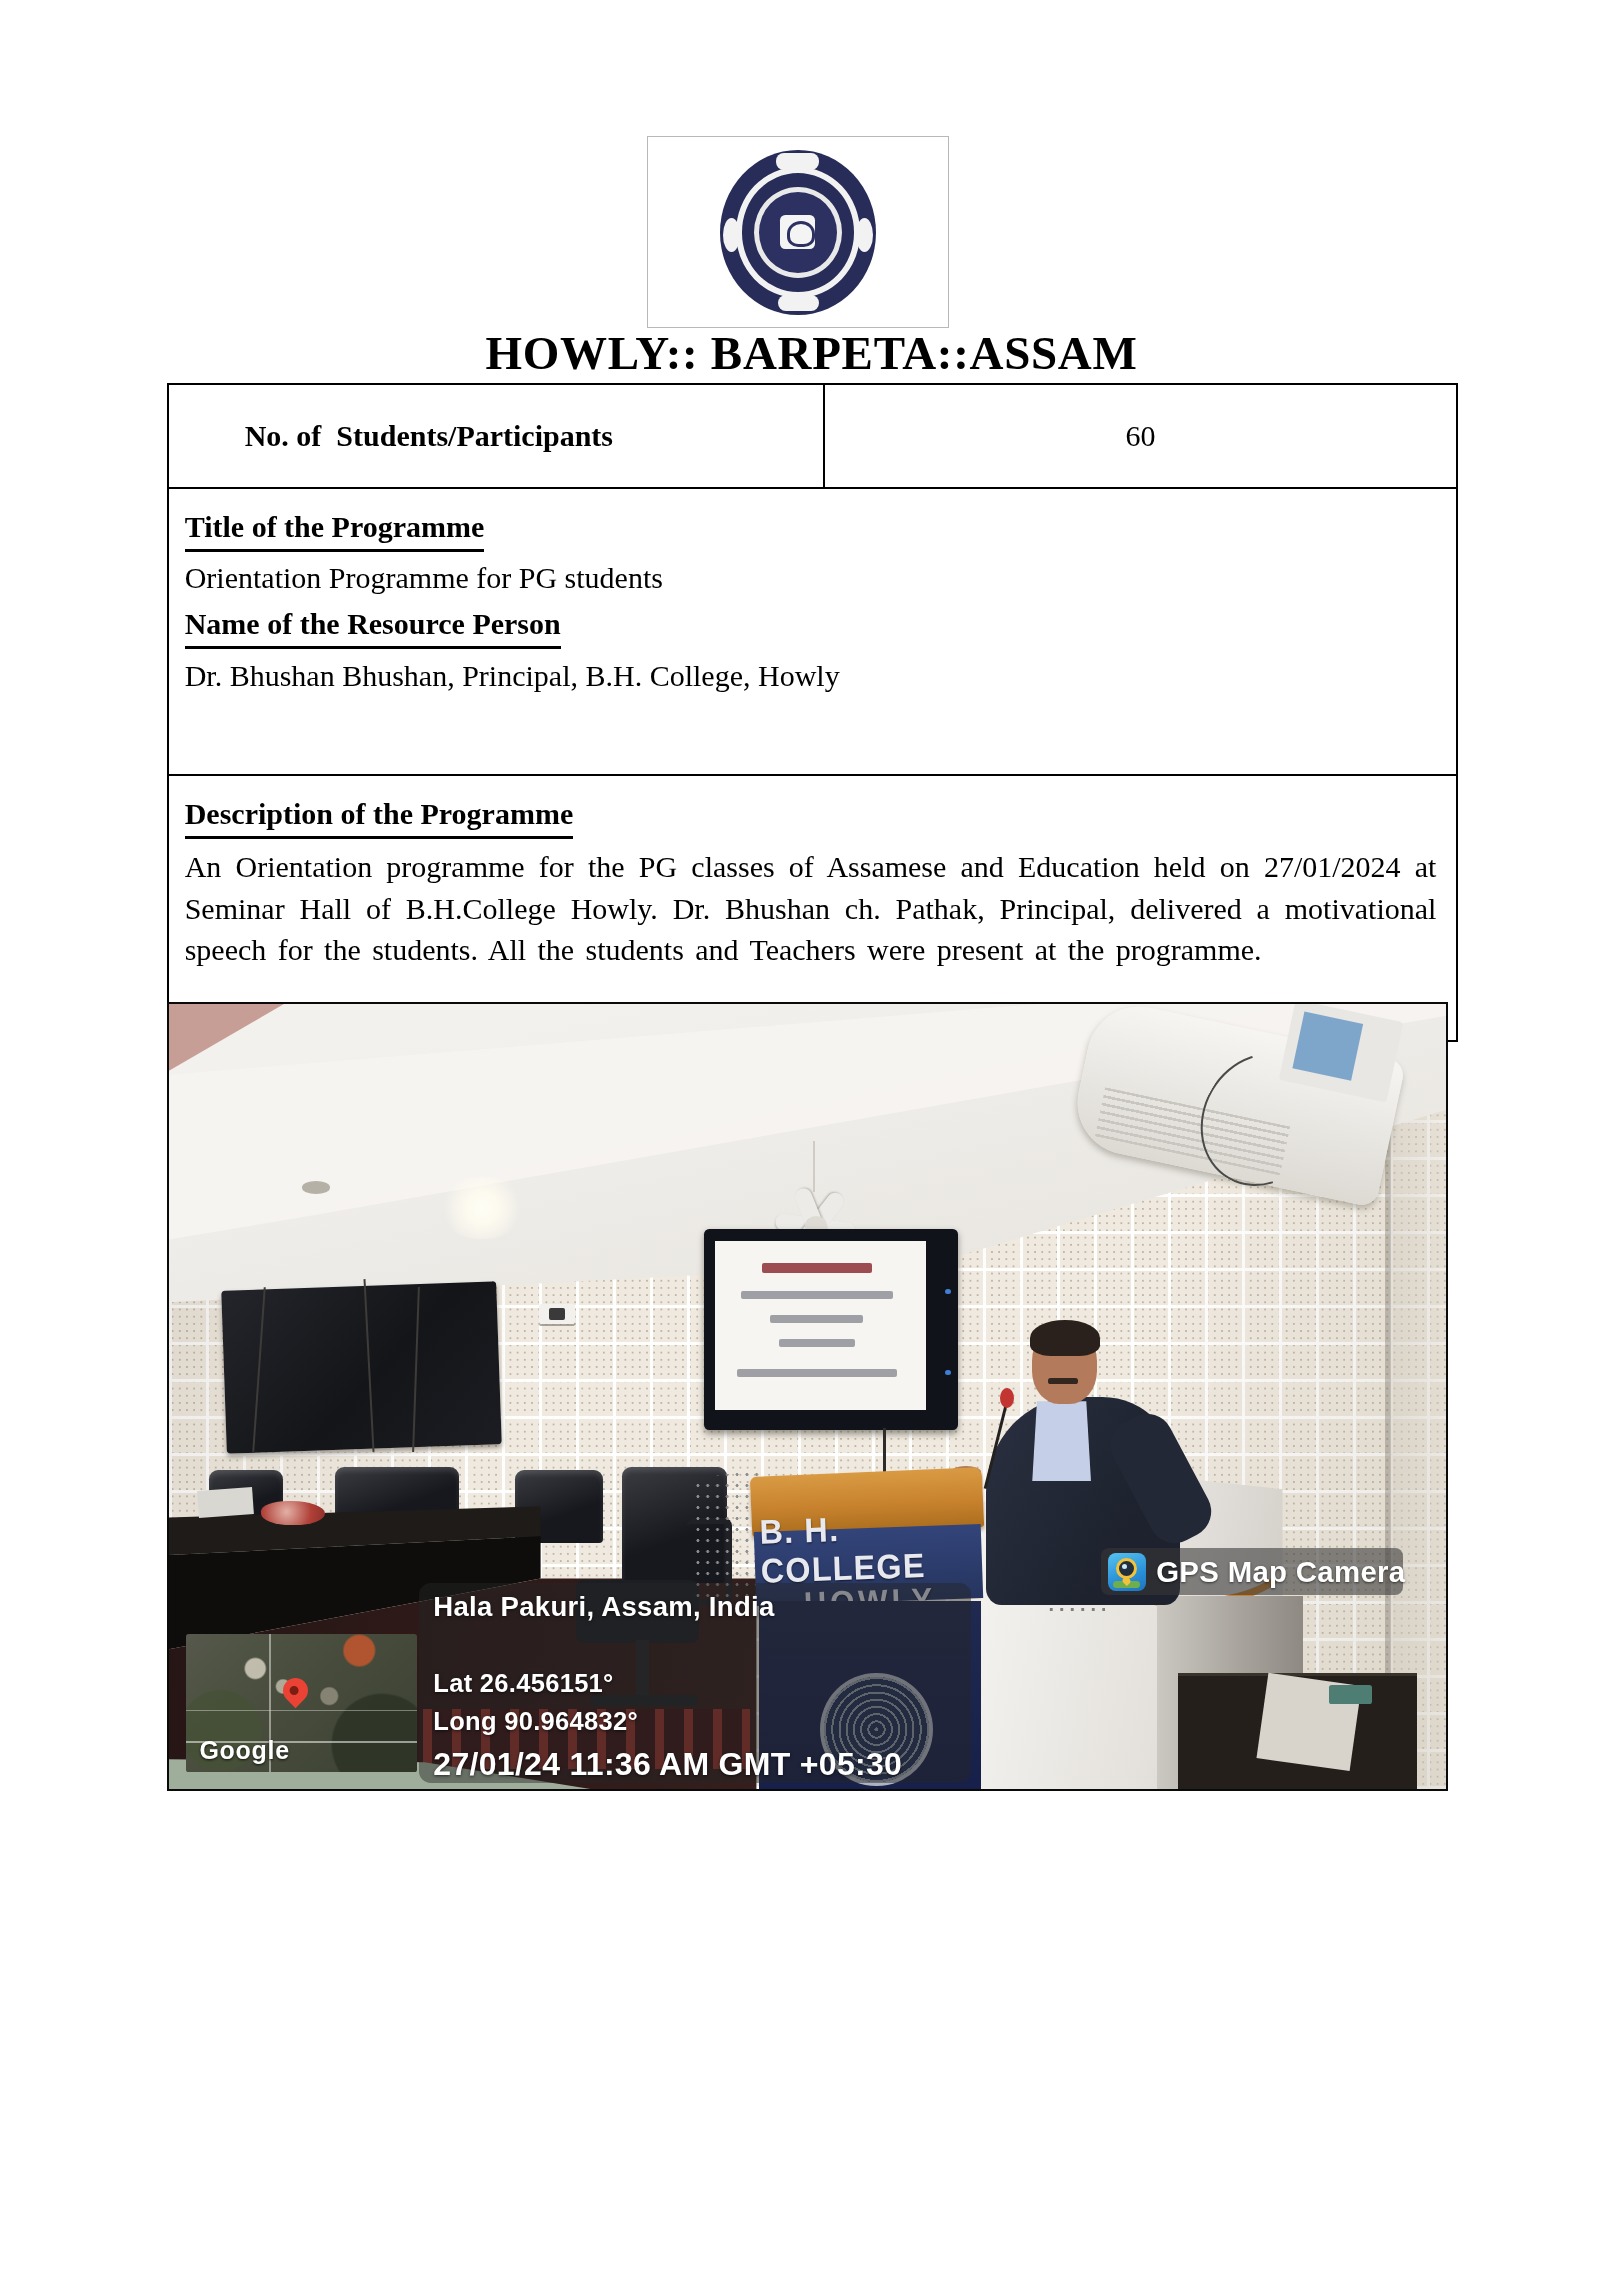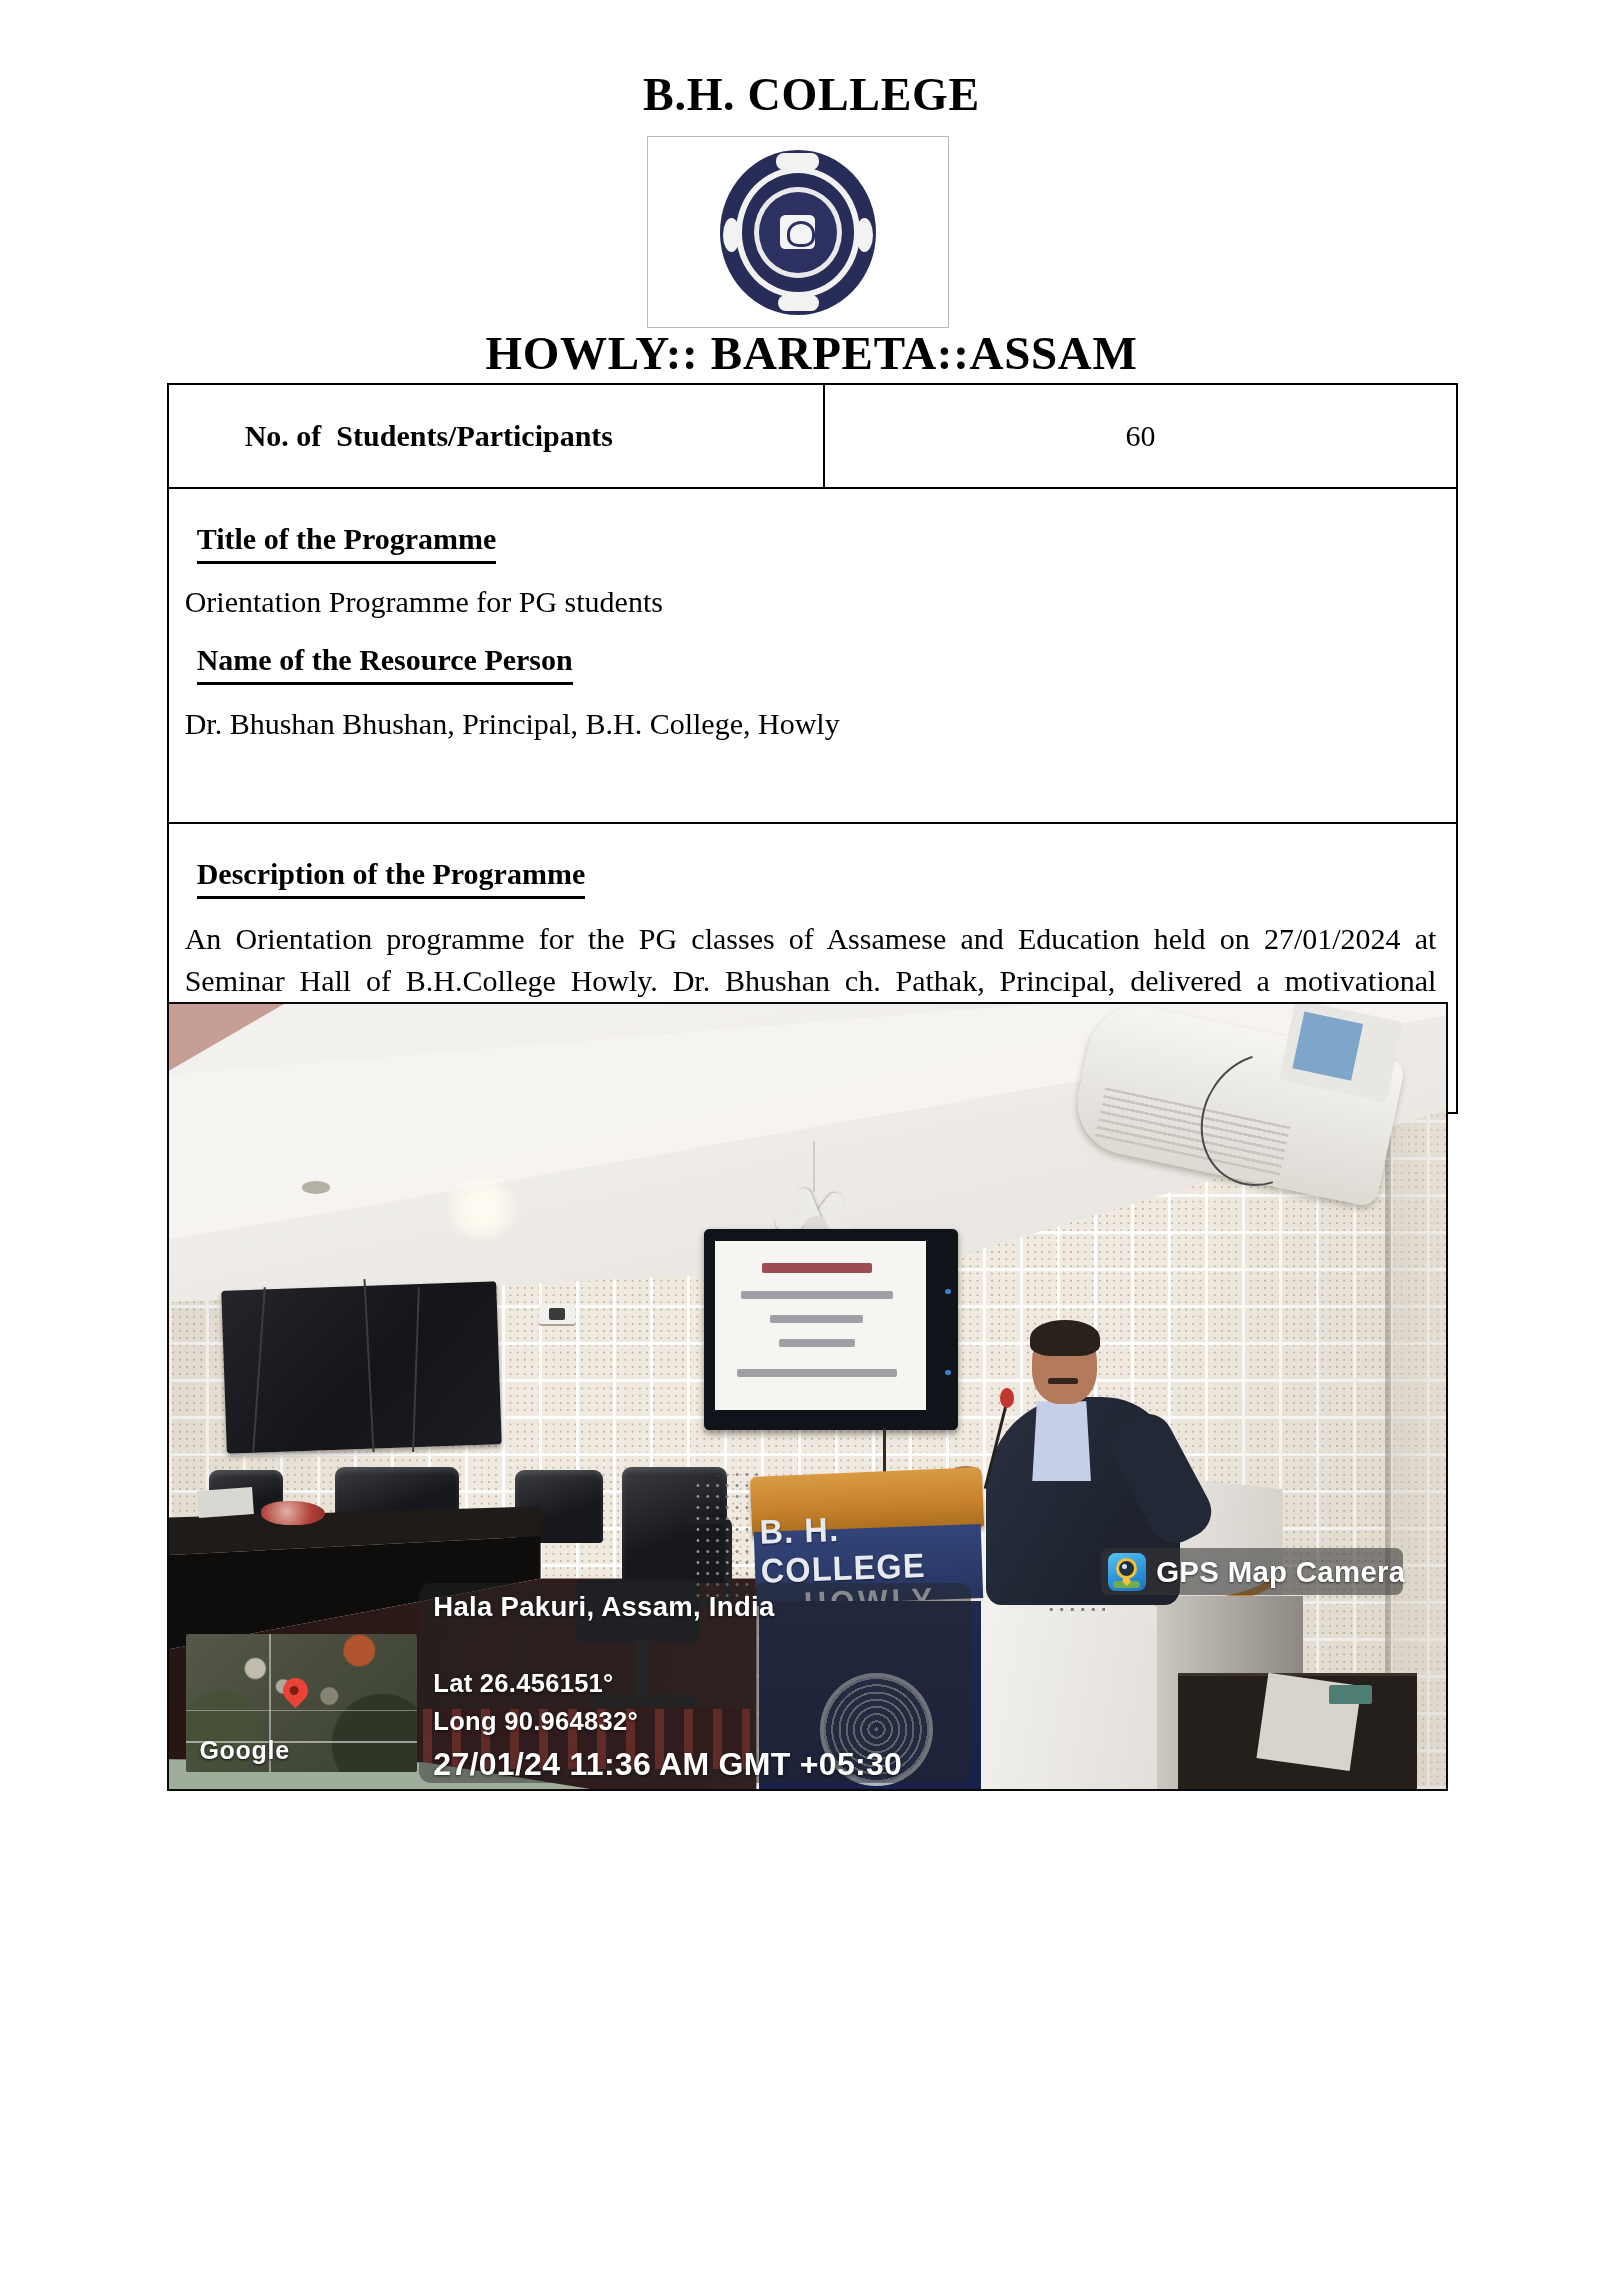--- a/index.html
+++ b/index.html
@@ -21,21 +21,21 @@
                 font-size:47px;font-weight:bold;letter-spacing:0.7px;}
 
   
   .info-table{position:absolute;left:167px;top:383px;width:1290px;border-collapse:collapse;table-layout:fixed;}
   .info-table td{border:2.6px solid #000;vertical-align:middle;padding:0 15.7px;font-size:30px;}
   .row-head td{height:71px;}
   .row-count td{height:42px;}
   .lbl{font-weight:bold;}
   .cell-center{text-align:center;}
   .cell-block{padding:18.3px 19.6px 17px 15.7px !important;vertical-align:top !important;}
-  .hd-underline{display:inline-block;font-weight:bold;border-bottom:3.9px solid #000;padding-bottom:2px;margin:12px;}
+  .hd-underline{display:inline-block;font-weight:bold;border-bottom:3.9px solid #000;padding-bottom:2px;margin:0;}
   .line{margin:0 0 6.5px 0;line-height:1.32;}
   .just{text-align:justify;word-spacing:3.9px;line-height:1.38;margin-top:7.9px;}
   .gap-bottom{padding-bottom:72px !important;}
 
   
   .photo{position:absolute;left:167px;top:1002px;width:1281px;height:789px;background:#efeae1;
          border:2.6px solid #0a0a0a;box-sizing:border-box;overflow:hidden;
          font-family:"Liberation Sans", sans-serif;}
   .wall{position:absolute;inset:0;background-color:#efe9df;
         background-image:
@@ -192,21 +192,20 @@
   .badge-icon .ground{position:absolute;left:5.2px;bottom:2.6px;width:27.5px;height:6.5px;border-radius:3.9px;background:#6fae4e;}
   .badge-icon .pinlet{position:absolute;left:15.7px;bottom:5.2px;width:6.5px;height:7.9px;background:#f2c23a;border-radius:50% 50% 50% 0;transform:rotate(-45deg);}
   .badge-label{color:#fff;font-size:29.4px;font-weight:bold;margin-left:10.5px;letter-spacing:0.3px;
                text-shadow:0 1.3px 2.6px rgba(0,0,0,.6);white-space:nowrap;}
 </style>
 </head>
 <body>
 
 <div class="page">
 
-  <div class="doc-title">B.H. COLLEGE</div>
 
   <div class="logo-box">
     <div class="seal">
       <div class="ring"></div>
       <div class="orn" style="left:56px;top:3.9px;width:43px;height:17px;border-radius:7.9px;"></div>
       <div class="orn" style="left:2.6px;top:68px;width:17px;height:34px;"></div>
       <div class="orn" style="right:2.6px;top:68px;width:17px;height:34px;"></div>
       <div class="orn" style="left:58px;bottom:3.9px;width:41px;height:15.7px;border-radius:7.9px;"></div>
       <div class="ring2"></div>
       <div class="core"></div>

